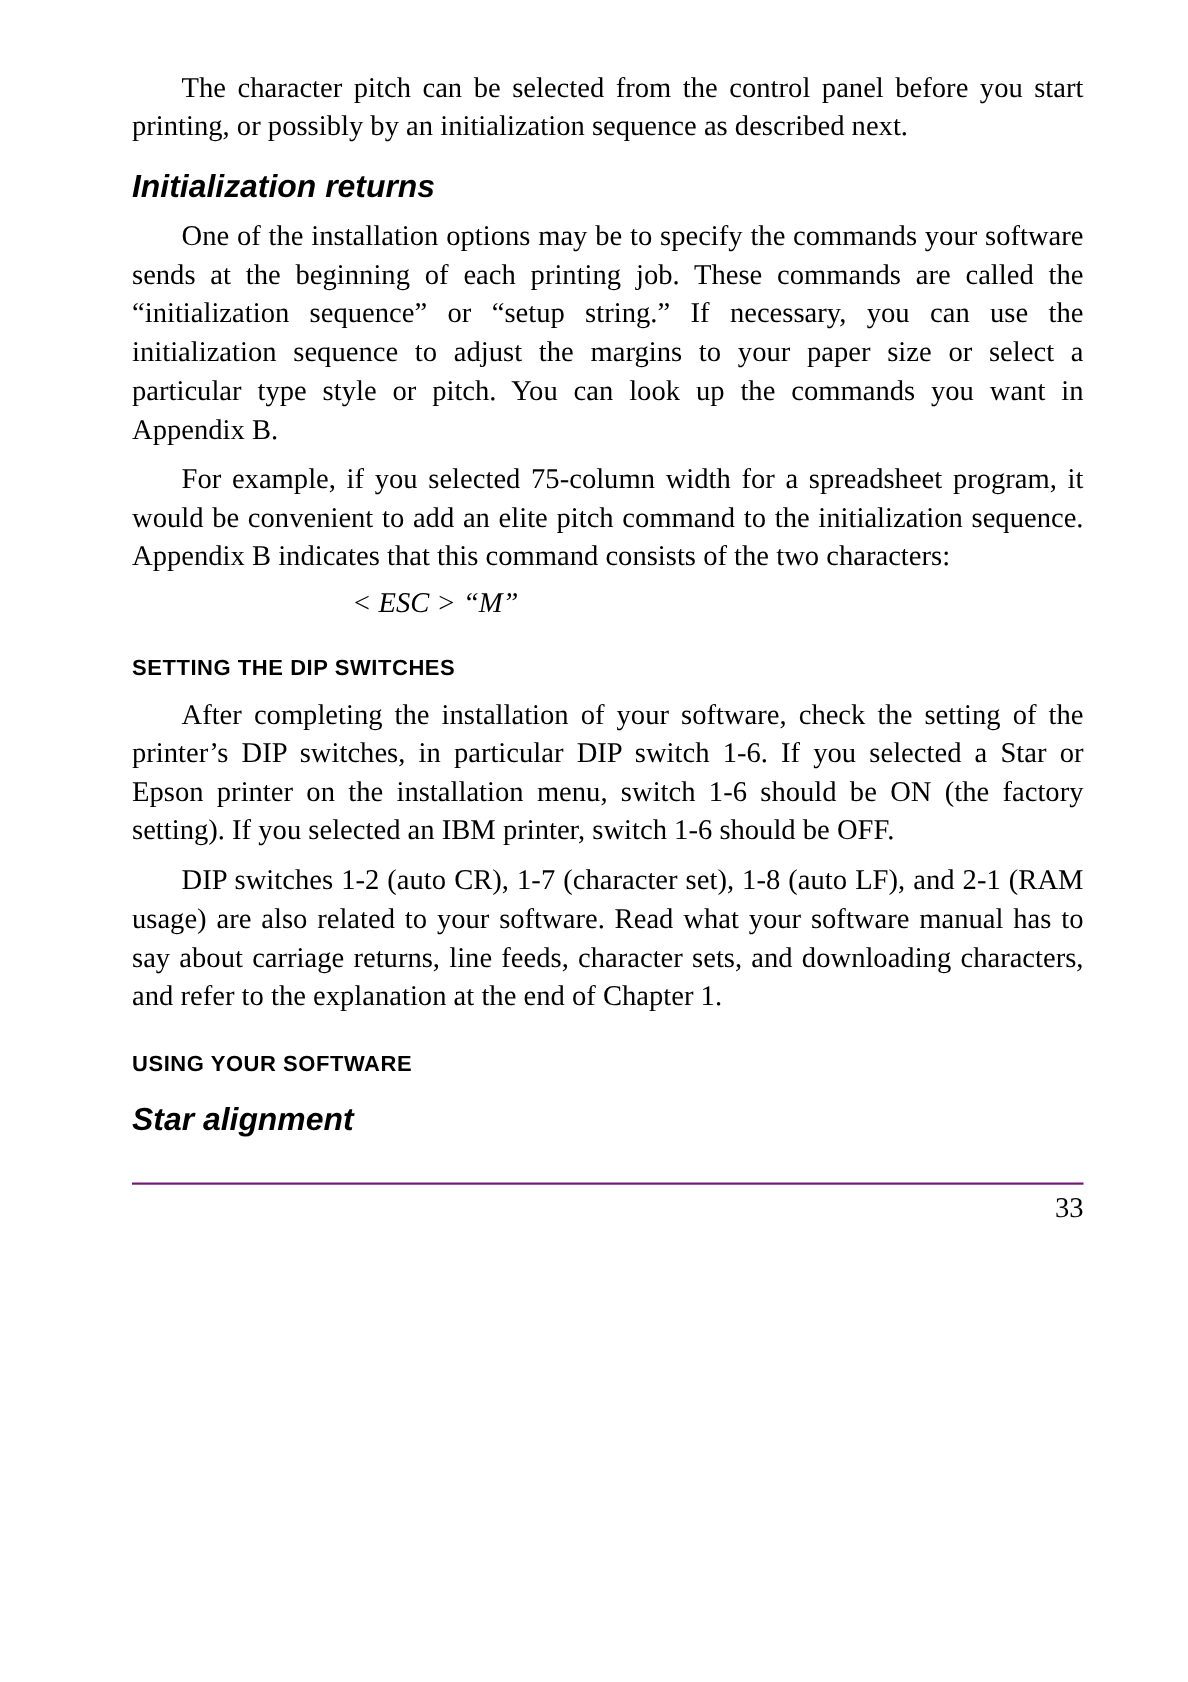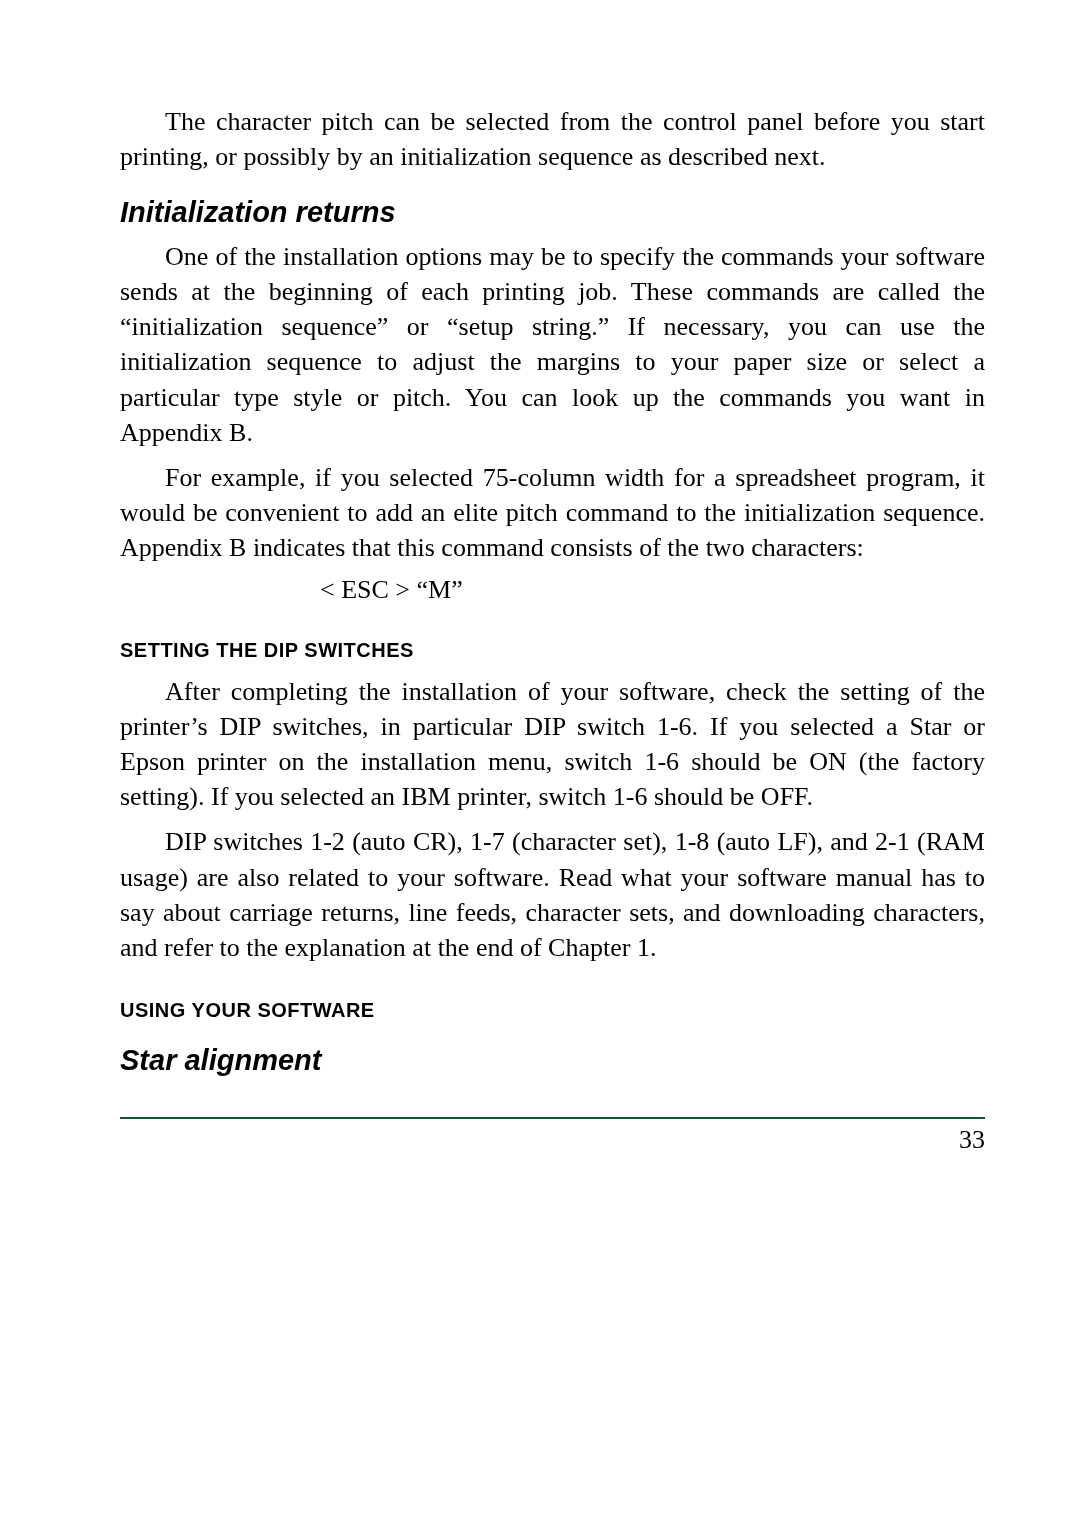--- a/index.html
+++ b/index.html
@@ -6,21 +6,21 @@
     font-family: "Times New Roman", Times, serif;
     background: #fff;
     color: #000;
     margin: 0;
     padding: 0;
     width: 1080px;
     height: 1529px;
     position: relative;
   }
   .page {
-    padding: 104px 95px 0 120px;
+    padding: 62px 95px 0 120px;
   }
   .body-para {
     font-size: 26px;
     line-height: 1.35;
     text-align: justify;
     margin: 0 0 10px 0;
     font-weight: 500;
   }
   .body-para .indent {
     display: inline-block;
@@ -38,23 +38,24 @@
     font-weight: bold;
     font-size: 20px;
     margin: 34px 0 12px 0;
     letter-spacing: 0.5px;
   }
   .code-line {
     font-size: 26px;
     margin: 4px 0 25px 0;
     padding-left: 200px;
     font-weight: 500;
+    font-style: italic;
   }
   .footer {
-    border-top: 2px solid #14532d;
+    border-top: 2px solid #701a75;
     margin-top: 40px;
     padding-top: 6px;
     text-align: right;
     font-size: 26px;
   }
   .tight {
     margin-top: 0;
   }
 </style>
 </head>

